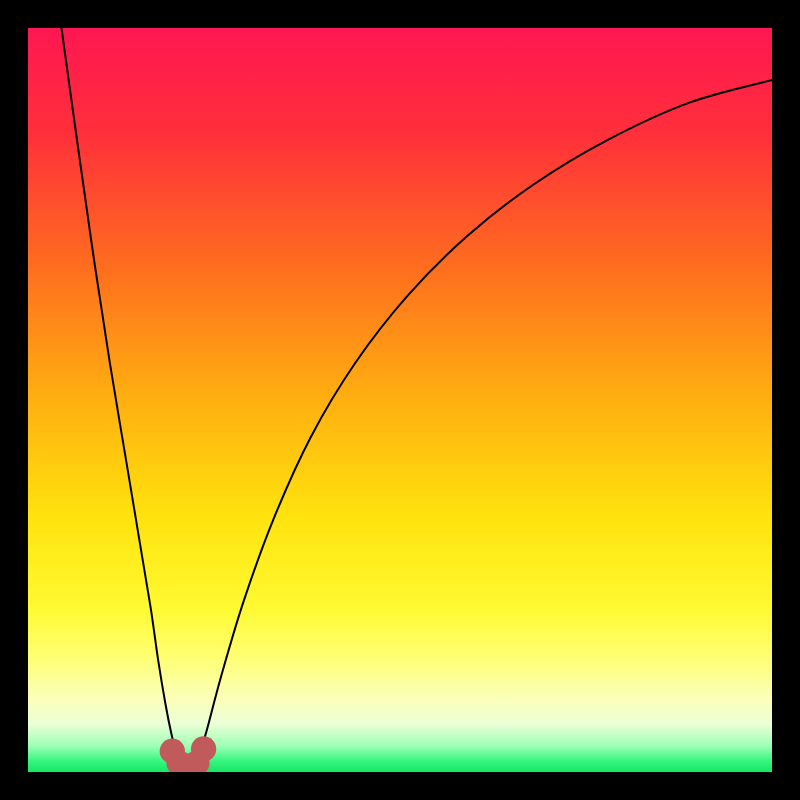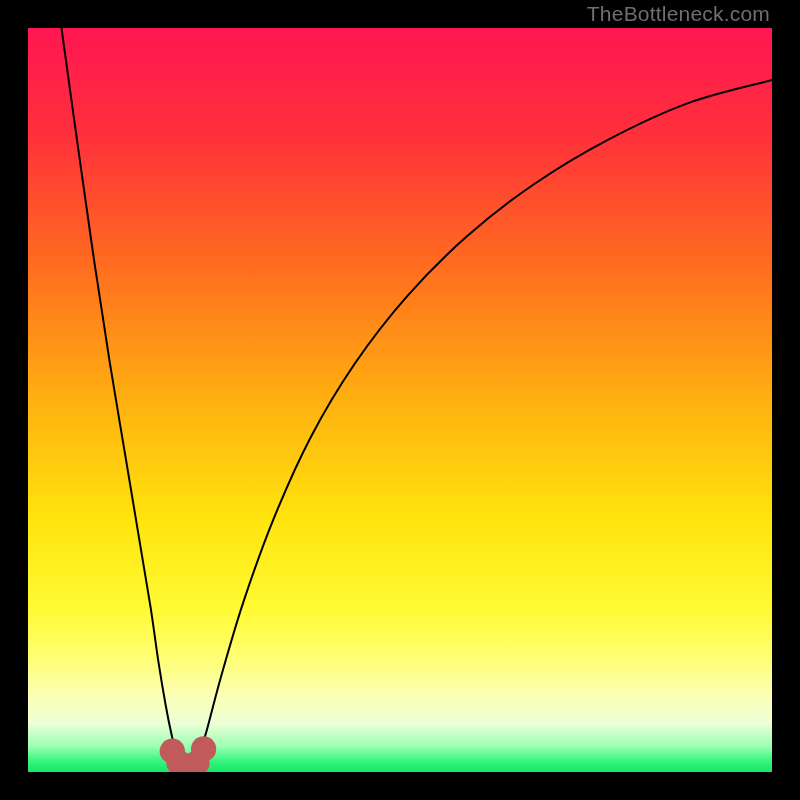--- a/index.html
+++ b/index.html
@@ -31,21 +31,20 @@
     color: #6f6f6f;
     font-size: 21px;
     font-weight: 500;
     letter-spacing: 0.2px;
   }
 </style>
 </head>
 <body>
 
 <div class="frame">
-  <div class="watermark">TheBottleneck.com</div>
   <div class="plot">
     <svg id="chart-svg" width="744" height="744" viewBox="0 0 744 744" preserveAspectRatio="none">
       <defs>
         <linearGradient id="bg-grad" x1="0" y1="0" x2="0" y2="1">
             <stop offset="0%" stop-color="#ff1752"></stop>
             <stop offset="14.000000000000002%" stop-color="#ff2f3b"></stop>
             <stop offset="32%" stop-color="#ff6d1f"></stop>
             <stop offset="50%" stop-color="#ffb010"></stop>
             <stop offset="66%" stop-color="#ffe40e"></stop>
             <stop offset="78%" stop-color="#fffa32"></stop>

